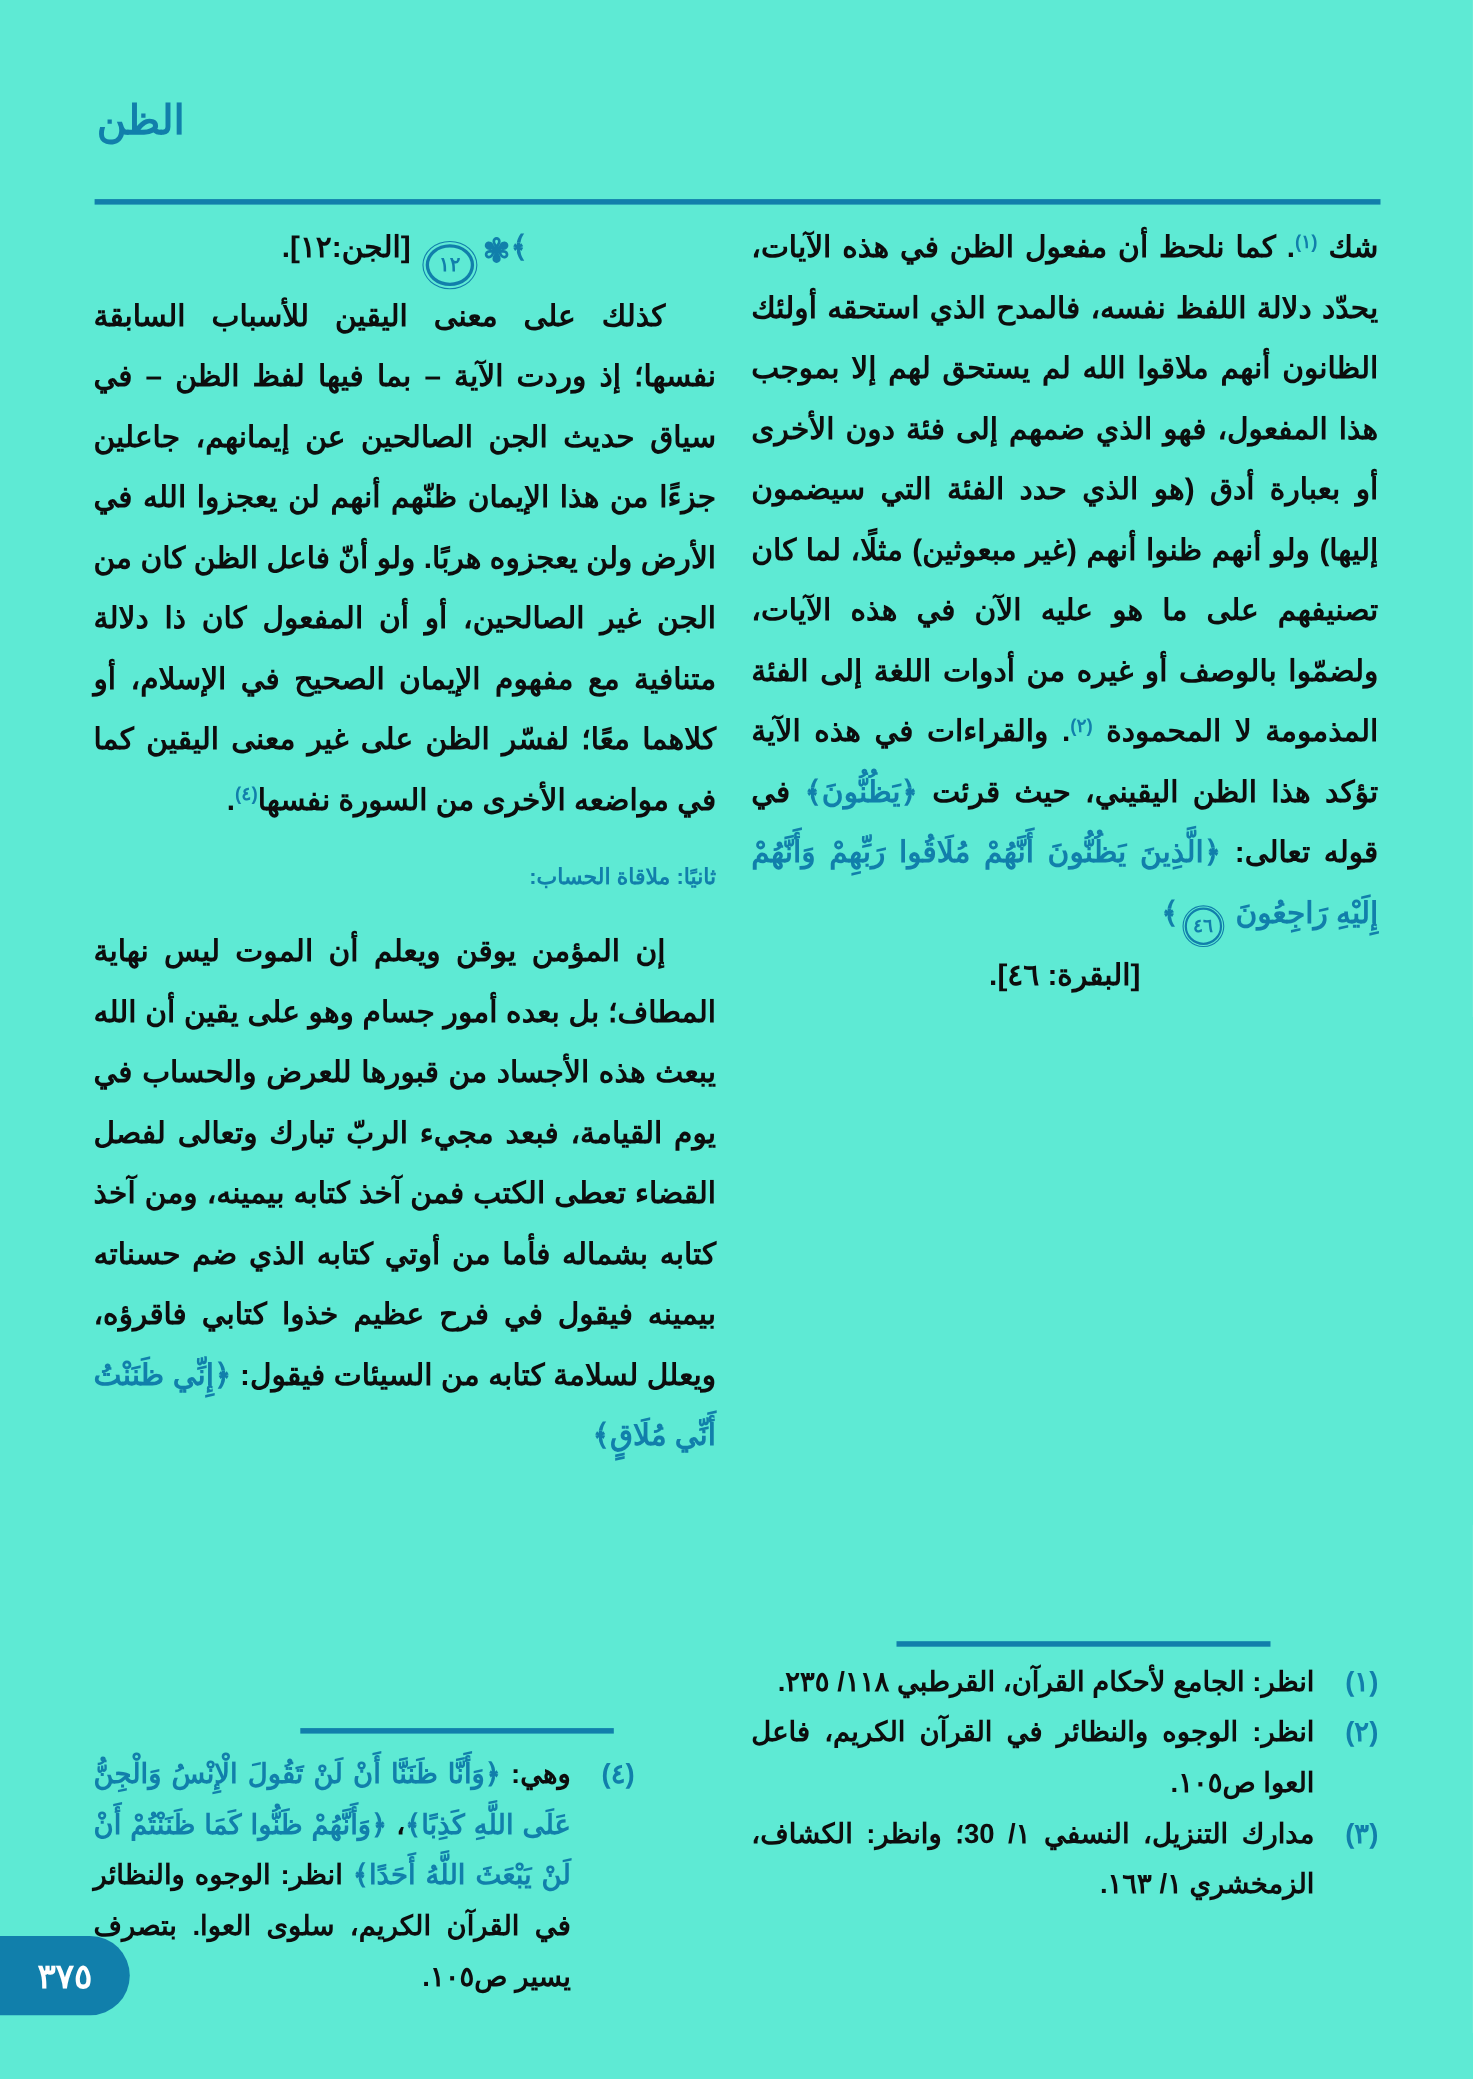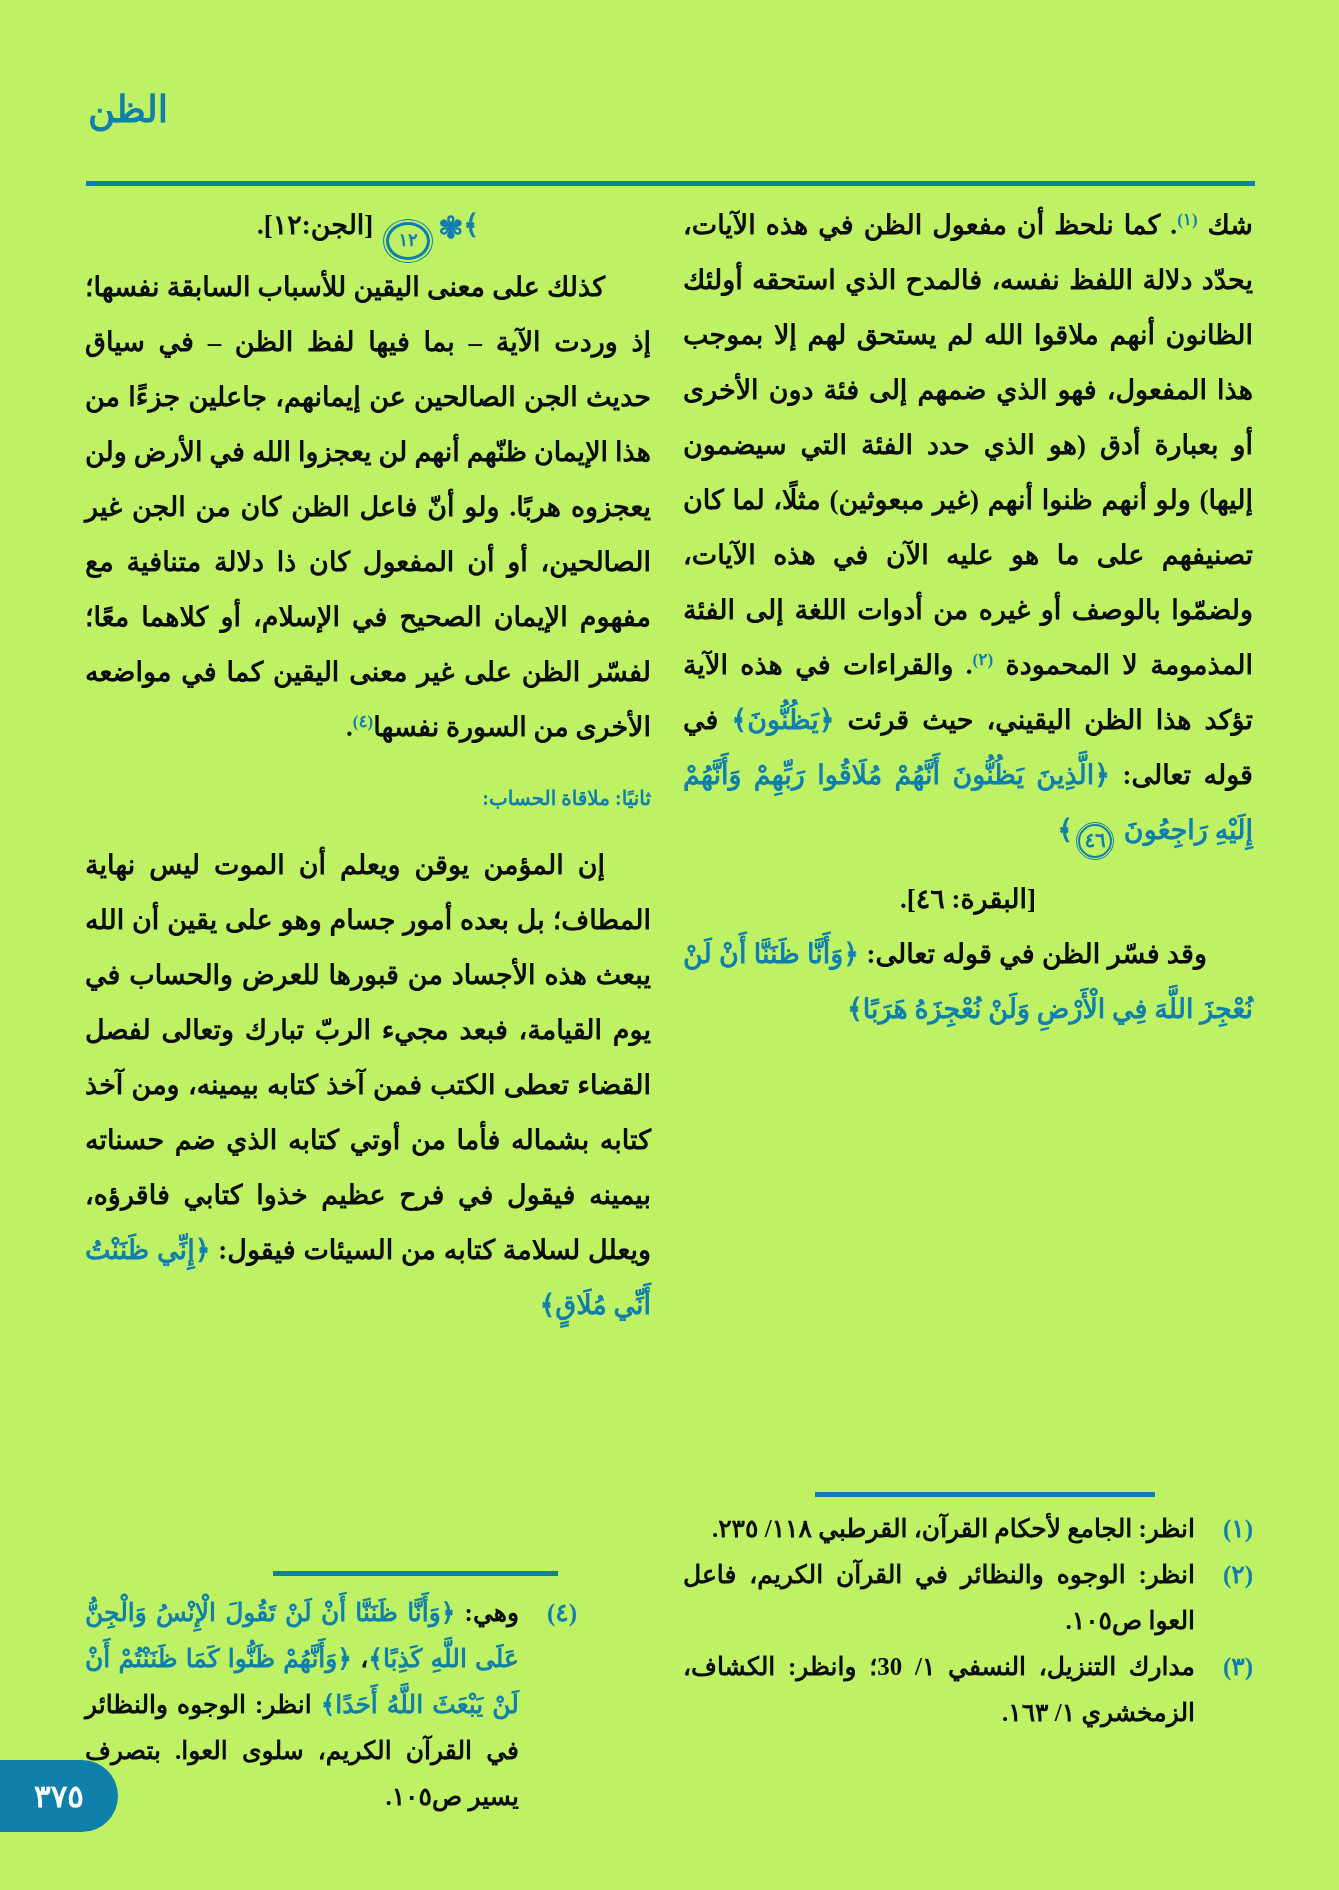--- a/index.html
+++ b/index.html
@@ -1,20 +1,20 @@
 <!DOCTYPE html>
 <html lang="ar" style="--accent: #117fab; --ink: #0d0d0d;"><head>
 <meta charset="utf-8">
 <style>
   :root { --accent:#117fab; --ink:#0d0d0d; }
   html,body { margin:0; padding:0; background:#e8e8e8; }
   .page {
     position:relative; width:1339px; height:1890px; margin:0 auto;
-    background:#bef264; direction:rtl; overflow:hidden;
-    font-family:Liberation Serif, serif; color:var(--ink);
+    background:#5eead4; direction:rtl; overflow:hidden;
+    font-family:Liberation Sans, sans-serif; color:var(--ink);
   }
   .page-title {
     position:absolute; top:88px; left:88px;
     font-size:37px; font-weight:bold; color:var(--accent);
   }
   .header-rule {
     position:absolute; top:181px; left:86px; width:1169px; height:5px;
     background:var(--accent);
   }
   .col {
@@ -27,22 +27,22 @@
   .indent { text-indent:46px; }
   .q { color:var(--accent); }
   sup.fnmark {
     color:var(--accent); font-size:17px; line-height:0;
     vertical-align:9px; font-weight:bold;
   }
   .ayah-circle {
     display:inline-flex; align-items:center; justify-content:center;
     width:34px; height:34px; box-sizing:border-box;
     border:2px solid var(--accent); outline:1px solid var(--accent); outline-offset:1px;
-    border-radius:50%; color:var(--accent); font-size:20px; font-weight:bold;
-    vertical-align:-8px; margin:14px 5px;
+    border-radius:50%; color:var(--accent); font-size:17px; font-weight:bold;
+    vertical-align:-8px; margin:0 5px;
   }
   .orn-line { text-align:center; }
   .orn-flower { color:var(--accent); font-size:30px; vertical-align:-4px; margin-left:2px; }
   .orn-circle {
     display:inline-flex; align-items:center; justify-content:center;
     width:44px; height:38px; box-sizing:border-box;
     border:3px solid var(--accent); outline:1px solid var(--accent); outline-offset:2px;
     border-radius:50%; color:var(--accent); font-size:18px; font-weight:bold;
     vertical-align:-12px; margin:0 6px;
   }
@@ -78,21 +78,20 @@
 <body>
 
 <div class="page">
 
   <div class="page-title">الظن</div>
   <div class="header-rule"></div>
 
   <div class="col col-right">
     <p><span>شك </span><sup class="fnmark">(١)</sup><span>. كما نلحظ أن مفعول الظن في هذه الآيات، يحدّد دلالة اللفظ نفسه، فالمدح الذي استحقه أولئك الظانون أنهم ملاقوا الله لم يستحق لهم إلا بموجب هذا المفعول، فهو الذي ضمهم إلى فئة دون الأخرى أو بعبارة أدق (هو الذي حدد الفئة التي سيضمون إليها) ولو أنهم ظنوا أنهم (غير مبعوثين) مثلًا، لما كان تصنيفهم على ما هو عليه الآن في هذه الآيات، ولضمّوا بالوصف أو غيره من أدوات اللغة إلى الفئة المذمومة لا المحمودة </span><sup class="fnmark">(٢)</sup><span>. والقراءات في هذه الآية تؤكد هذا الظن اليقيني، حيث قرئت </span><span class="q">﴿يَظُنُّونَ﴾</span><span> في قوله تعالى: </span><span class="q">﴿الَّذِينَ يَظُنُّونَ أَنَّهُمْ مُلَاقُوا رَبِّهِمْ وَأَنَّهُمْ إِلَيْهِ رَاجِعُونَ </span><span class="ayah-circle">٤٦</span><span class="q">﴾</span></p>
     <p class="verse-ref-line"><span>[البقرة: ٤٦].</span></p>
-    <p class="indent"><span>وقد فسّر الظن في قوله تعالى: </span><span class="q">﴿وَأَنَّا ظَنَنَّا أَنْ لَنْ نُعْجِزَ اللَّهَ فِي الْأَرْضِ وَلَنْ نُعْجِزَهُ هَرَبًا﴾</span></p>
   </div>
 
   <div class="col col-left">
     <p class="orn-line"><span class="q">﴾</span><span class="orn-flower">✾</span><span class="orn-circle">١٢</span><span> [الجن:١٢].</span></p>
     <p class="indent"><span>كذلك على معنى اليقين للأسباب السابقة نفسها؛ إذ وردت الآية – بما فيها لفظ الظن – في سياق حديث الجن الصالحين عن إيمانهم، جاعلين جزءًا من هذا الإيمان ظنّهم أنهم لن يعجزوا الله في الأرض ولن يعجزوه هربًا. ولو أنّ فاعل الظن كان من الجن غير الصالحين، أو أن المفعول كان ذا دلالة متنافية مع مفهوم الإيمان الصحيح في الإسلام، أو كلاهما معًا؛ لفسّر الظن على غير معنى اليقين كما في مواضعه الأخرى من السورة نفسها</span><sup class="fnmark">(٤)</sup><span>.</span></p>
     <h2 class="section-heading">ثانيًا: ملاقاة الحساب:</h2>
     <p class="indent"><span>إن المؤمن يوقن ويعلم أن الموت ليس نهاية المطاف؛ بل بعده أمور جسام وهو على يقين أن الله يبعث هذه الأجساد من قبورها للعرض والحساب في يوم القيامة، فبعد مجيء الربّ تبارك وتعالى لفصل القضاء تعطى الكتب فمن آخذ كتابه بيمينه، ومن آخذ كتابه بشماله فأما من أوتي كتابه الذي ضم حسناته بيمينه فيقول في فرح عظيم خذوا كتابي فاقرؤه، ويعلل لسلامة كتابه من السيئات فيقول: </span><span class="q">﴿إِنِّي ظَنَنْتُ أَنِّي مُلَاقٍ﴾</span></p>
   </div>
 
   <div class="fn-sep fn-sep-right"></div>

